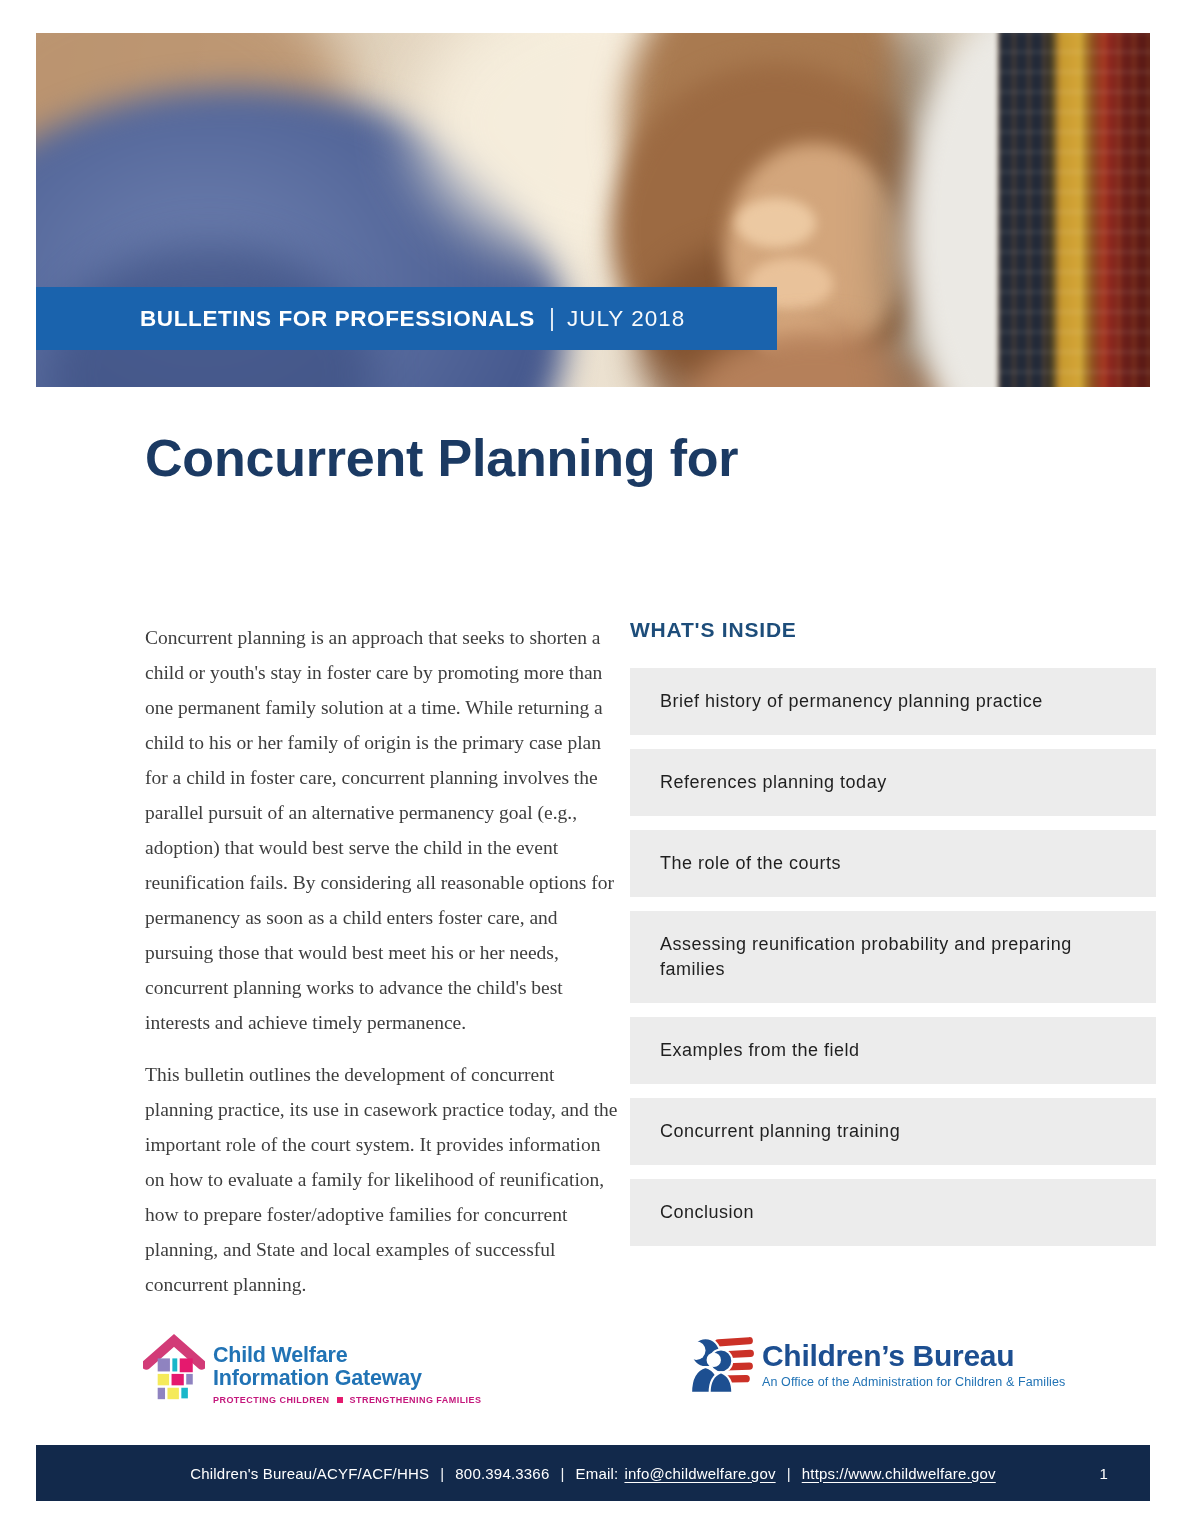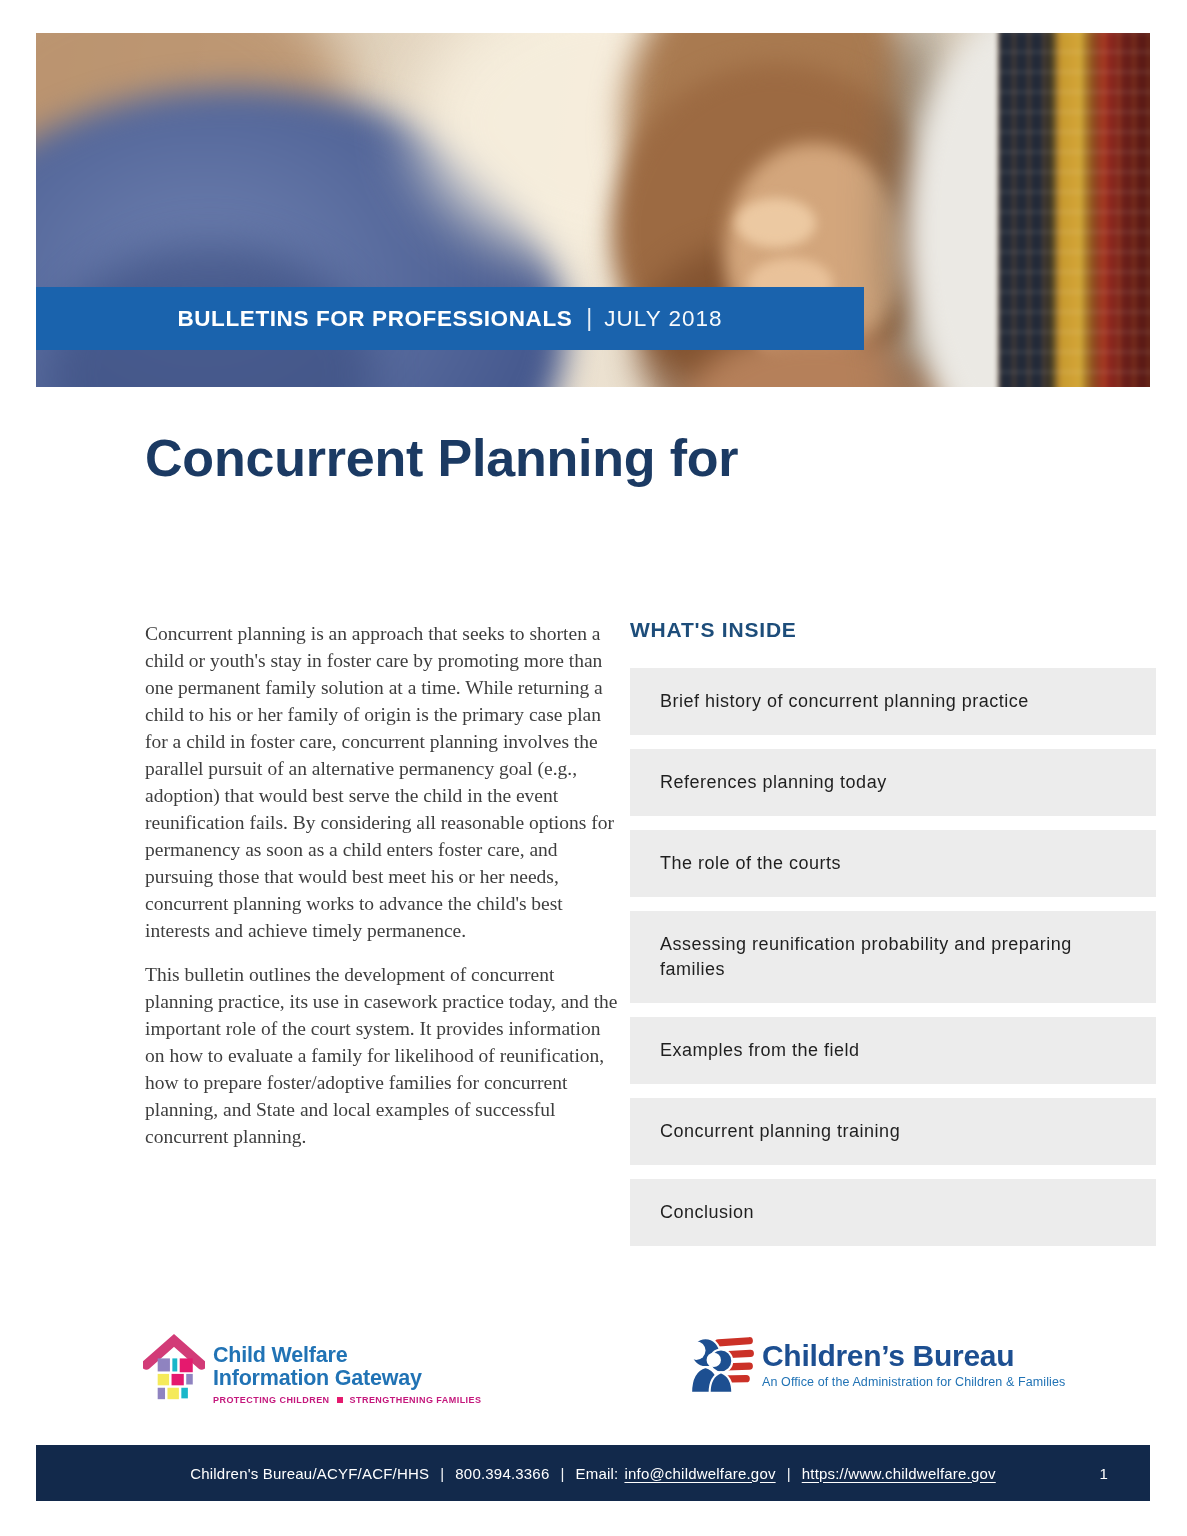--- a/index.html
+++ b/index.html
@@ -36,39 +36,39 @@
     position:absolute; right:-6px; top:-6px; width:158px; height:366px; border-radius:0;
     background:
       repeating-linear-gradient(0deg, rgba(255,255,255,.16) 0 2px, transparent 2px 20px),
       repeating-linear-gradient(90deg, rgba(230,140,50,.30) 0 2px, transparent 2px 15px),
       linear-gradient(90deg,#232a38 0%,#232a38 28%,#3d3524 33%,#c89a2f 40%,#d2a838 52%,#8c5a20 58%,#9c2c20 67%,#6b1f1a 80%,#501713 100%);
     filter:blur(2.5px);
   }
 
   
   .banner {
-    position:absolute; left:36px; top:287px; width:828px; height:63px;
-    background:#1a63ad; display:flex; align-items:center; 
-    z-index:5; color:#ffffff;justify-content:center;
+    position:absolute; left:36px; top:287px; width:741px; height:63px;
+    background:#1a63ad; display:flex; align-items:center; padding-left:104px;
+    z-index:5; color:#ffffff;
   }
   .banner-title { font-weight:bold; font-size:22.5px; letter-spacing:.6px; }
   .banner-sep { font-weight:300; font-size:23px; margin:0 12px 0 14px; opacity:.9; }
   .banner-date { font-weight:400; font-size:22.5px; letter-spacing:1px; opacity:.97; }
 
   
   .doc-title {
     position:absolute; left:145px; top:425px; width:760px;
     font-weight:bold; font-size:52px; line-height:66px; color:#1b3a63;
     letter-spacing:-0.2px;
   }
 
   
   .intro {
     position:absolute; left:145px; top:620px; width:474px;
-    font-family:"Liberation Serif", serif; font-size:19.5px; line-height:27px;
+    font-family:"Liberation Serif", serif; font-size:19.5px; line-height:35px;
     color:#3e3e3e;
   }
   .intro p + p { margin-top:17px; }
 
   
   .inside {
     position:absolute; left:630px; top:618px; width:526px;
   }
   .inside-heading {
     font-weight:bold; font-size:21px; letter-spacing:.8px; color:#1d4d7a;
@@ -147,21 +147,21 @@
   </h1>
 
   <div class="intro">
     <p>Concurrent planning is an approach that seeks to shorten a child or youth's stay in foster care by promoting more than one permanent family solution at a time. While returning a child to his or her family of origin is the primary case plan for a child in foster care, concurrent planning involves the parallel pursuit of an alternative permanency goal (e.g., adoption) that would best serve the child in the event reunification fails. By considering all reasonable options for permanency as soon as a child enters foster care, and pursuing those that would best meet his or her needs, concurrent planning works to advance the child's best interests and achieve timely permanence.</p>
     <p>This bulletin outlines the development of concurrent planning practice, its use in casework practice today, and the important role of the court system. It provides information on how to evaluate a family for likelihood of reunification, how to prepare foster/adoptive families for concurrent planning, and State and local examples of successful concurrent planning.</p>
   </div>
 
   <div class="inside">
     <div class="inside-heading">WHAT'S INSIDE</div>
     <div class="inside-list">
-      <div class="inside-item">Brief history of concurrent planning practice</div>
+      <div class="inside-item">Brief history of permanency planning practice</div>
       <div class="inside-item">References planning today</div>
       <div class="inside-item">The role of the courts</div>
       <div class="inside-item">Assessing reunification probability and preparing families</div>
       <div class="inside-item">Examples from the field</div>
       <div class="inside-item">Concurrent planning training</div>
       <div class="inside-item">Conclusion</div>
     </div>
   </div>
 
   <div class="cwig">

